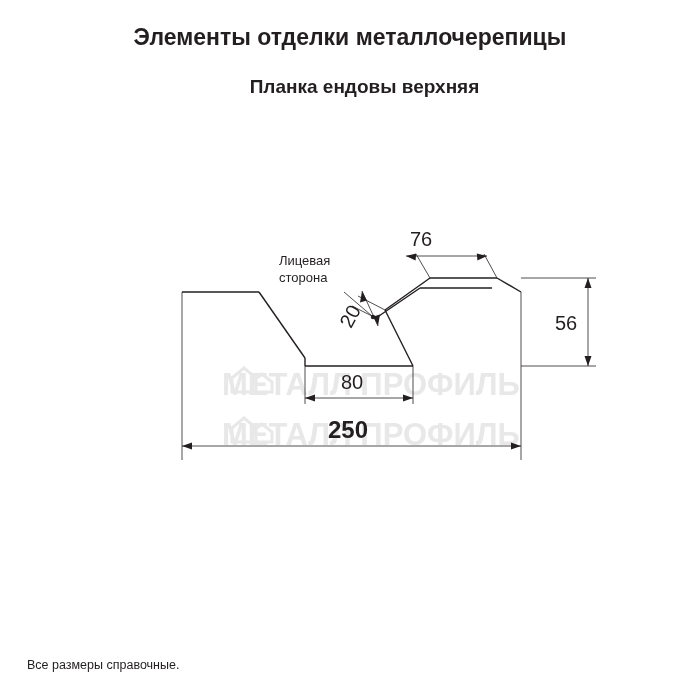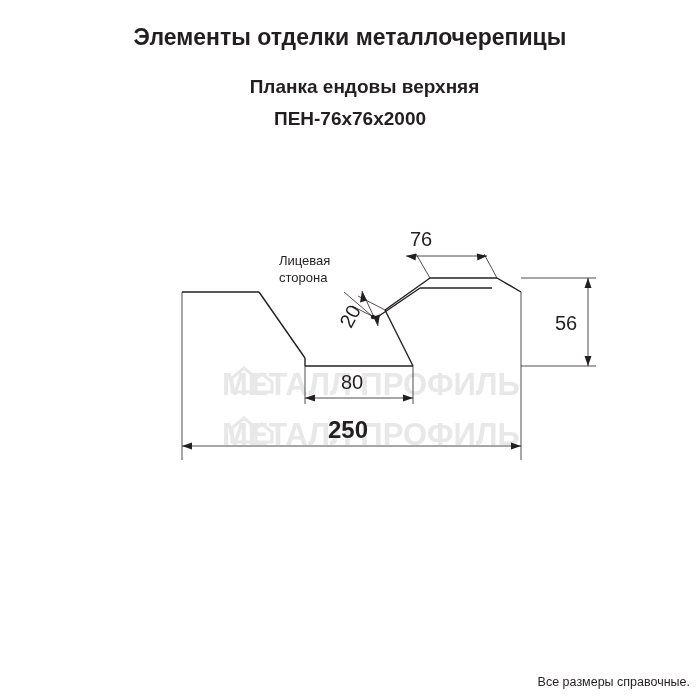--- a/index.html
+++ b/index.html
@@ -62,22 +62,21 @@
   .footer {
     position: absolute;
     left: 10px;
     bottom: 8px;
     width: 680px;
     font-size: 12.5px;
     line-height: 19px;
     color: #231f20;
   }
   .footer p {
-    margin: 0;
-    text-align: right;
+    margin: 17px;
   }
   .wm-text {
     font-family: "Liberation Sans", sans-serif;
     font-weight: bold;
     fill: #e8e8e8;
   }
   .dim-text {
     font-family: "Liberation Sans", sans-serif;
     fill: #231f20;
   }
@@ -88,21 +87,20 @@
   }
 </style>
 </head>
 <body>
 
 <div class="page">
 
   <div class="title-block">
     <h1 class="main-title">Элементы отделки металлочерепицы</h1>
     <h2 class="sub-title">Планка ендовы верхняя</h2>
-    <h3 class="code-title">ПЕН-76х76х2000</h3>
   </div>
 
   <div class="drawing-area">
     <svg width="700" height="370" viewBox="0 0 700 370" xmlns="http://www.w3.org/2000/svg">
 
       <g opacity="1">
         <text class="wm-text" x="222" y="275" font-size="31">МЕТАЛЛ ПРОФИЛЬ</text>
 
         <g fill="none" stroke="#e8e8e8" stroke-width="3">
           <path d="M232 258 L244 248 L256 258 L256 272 L232 272 Z"></path>

